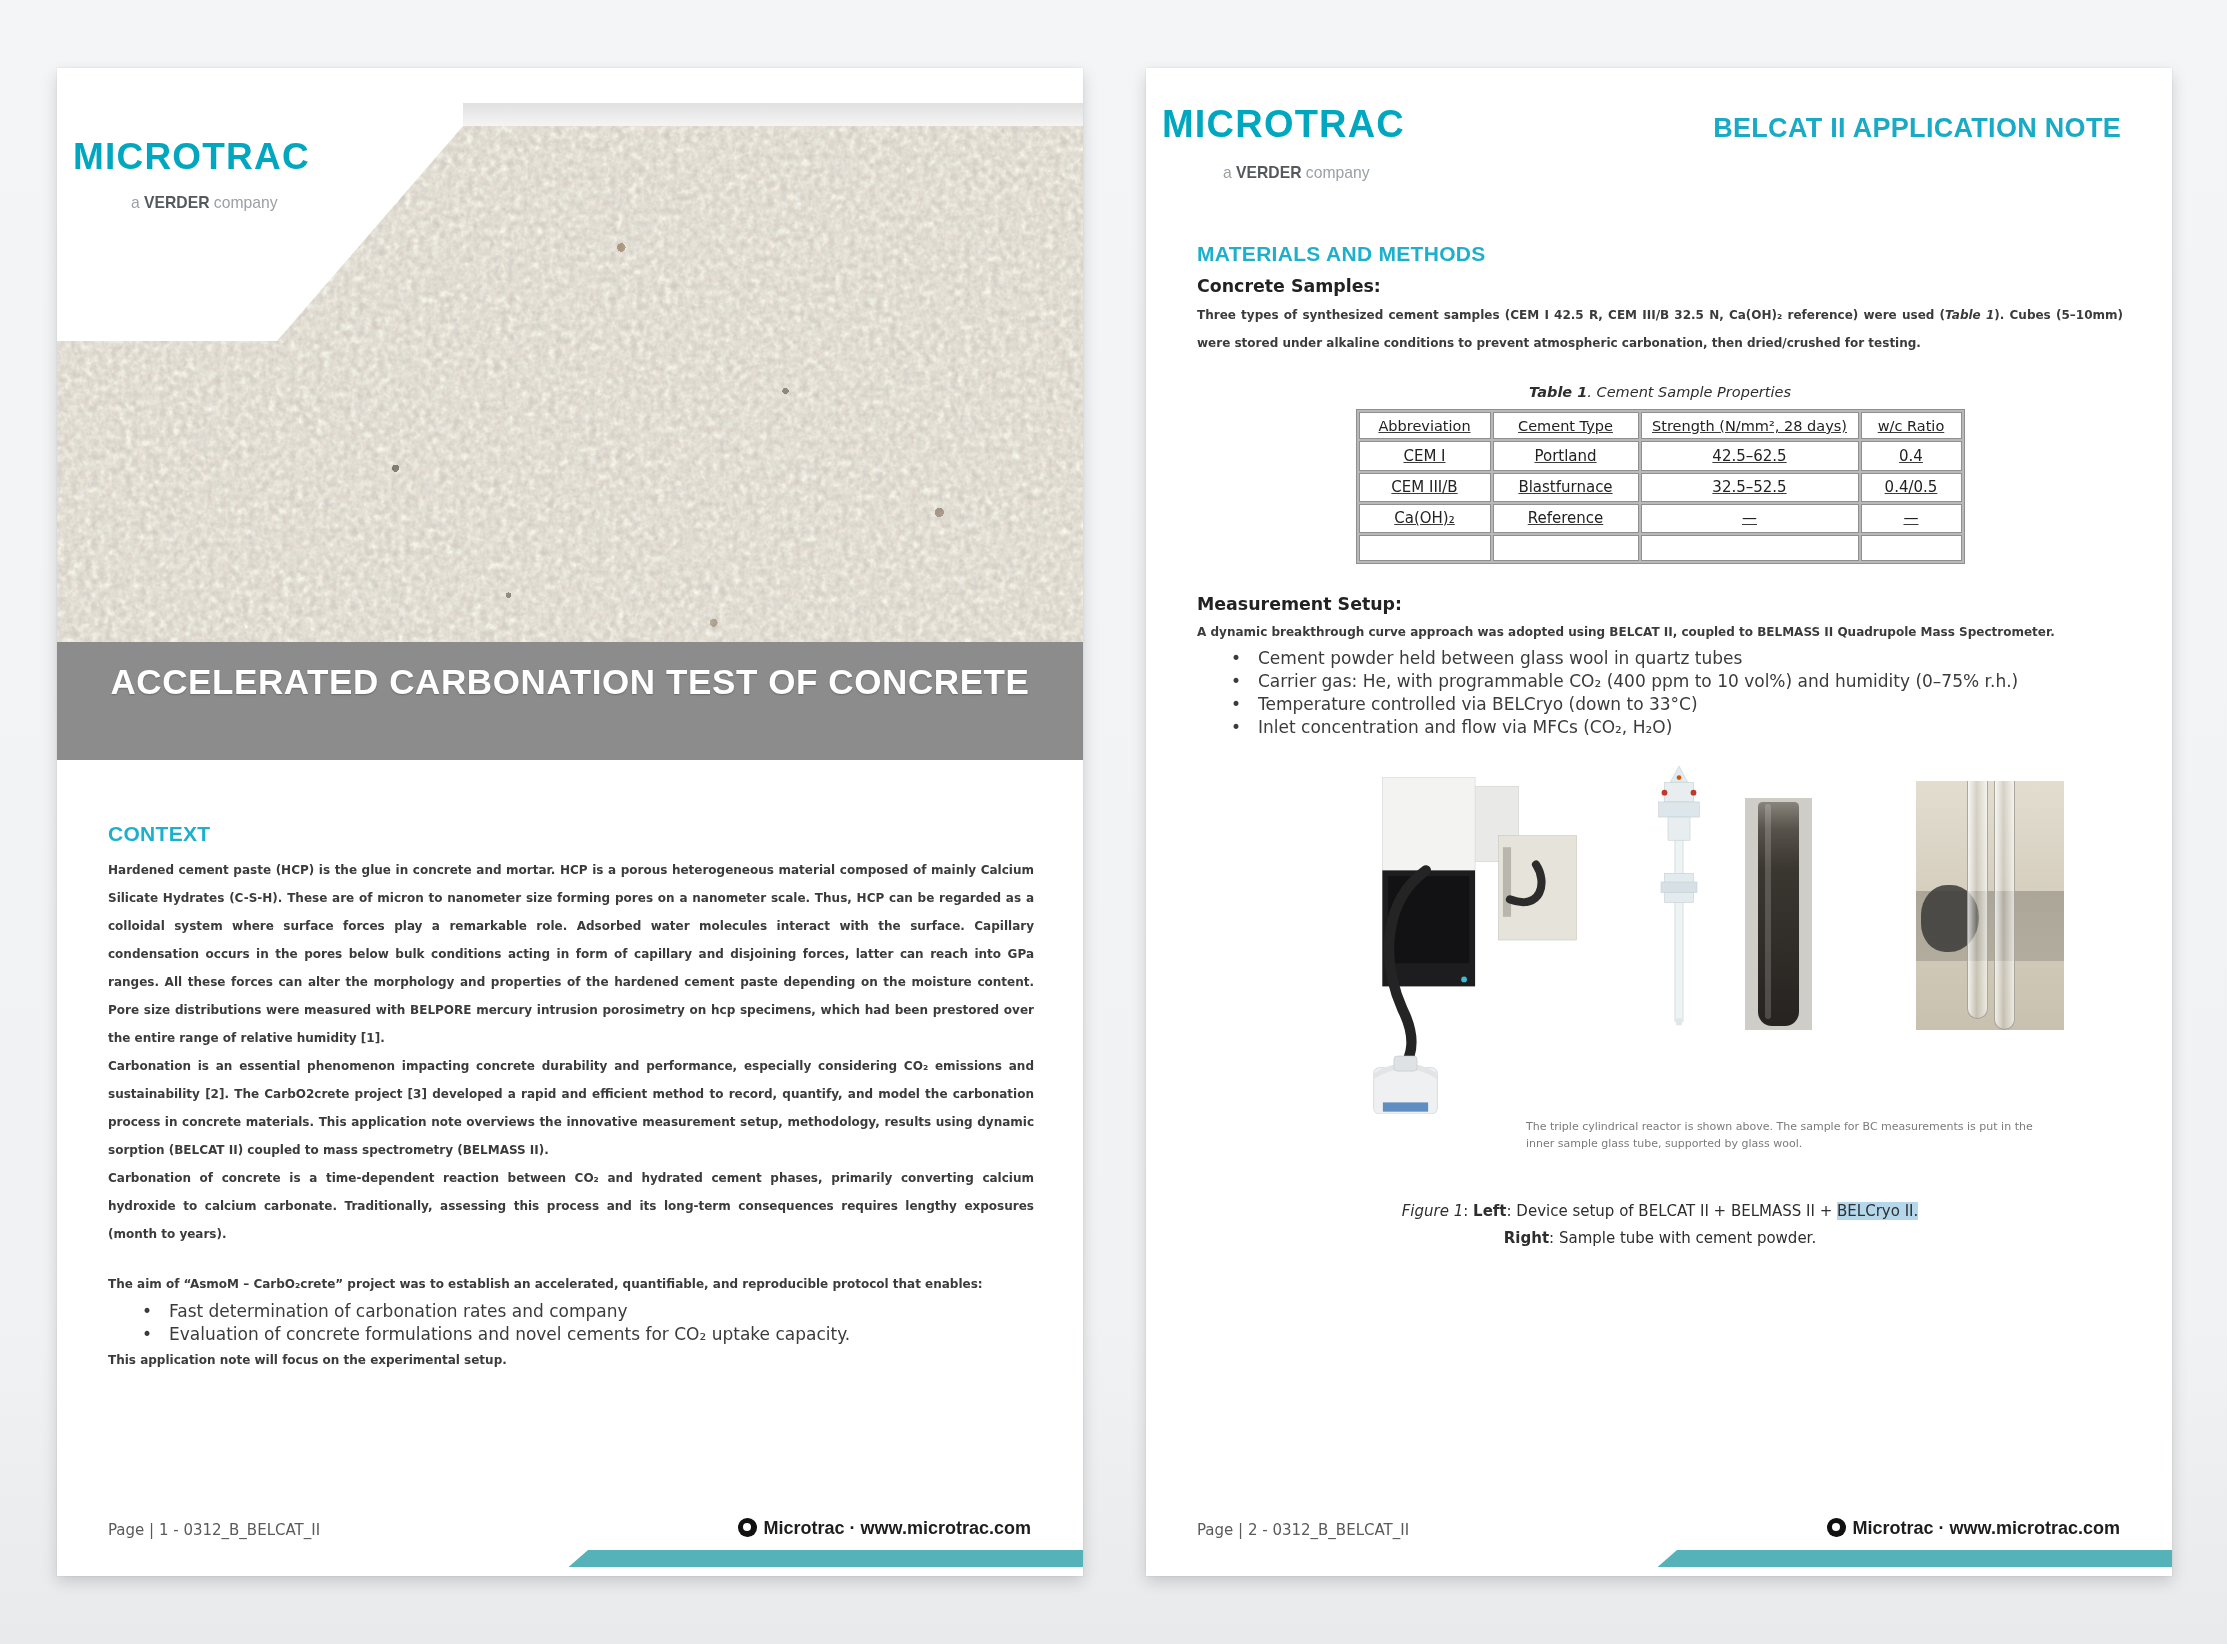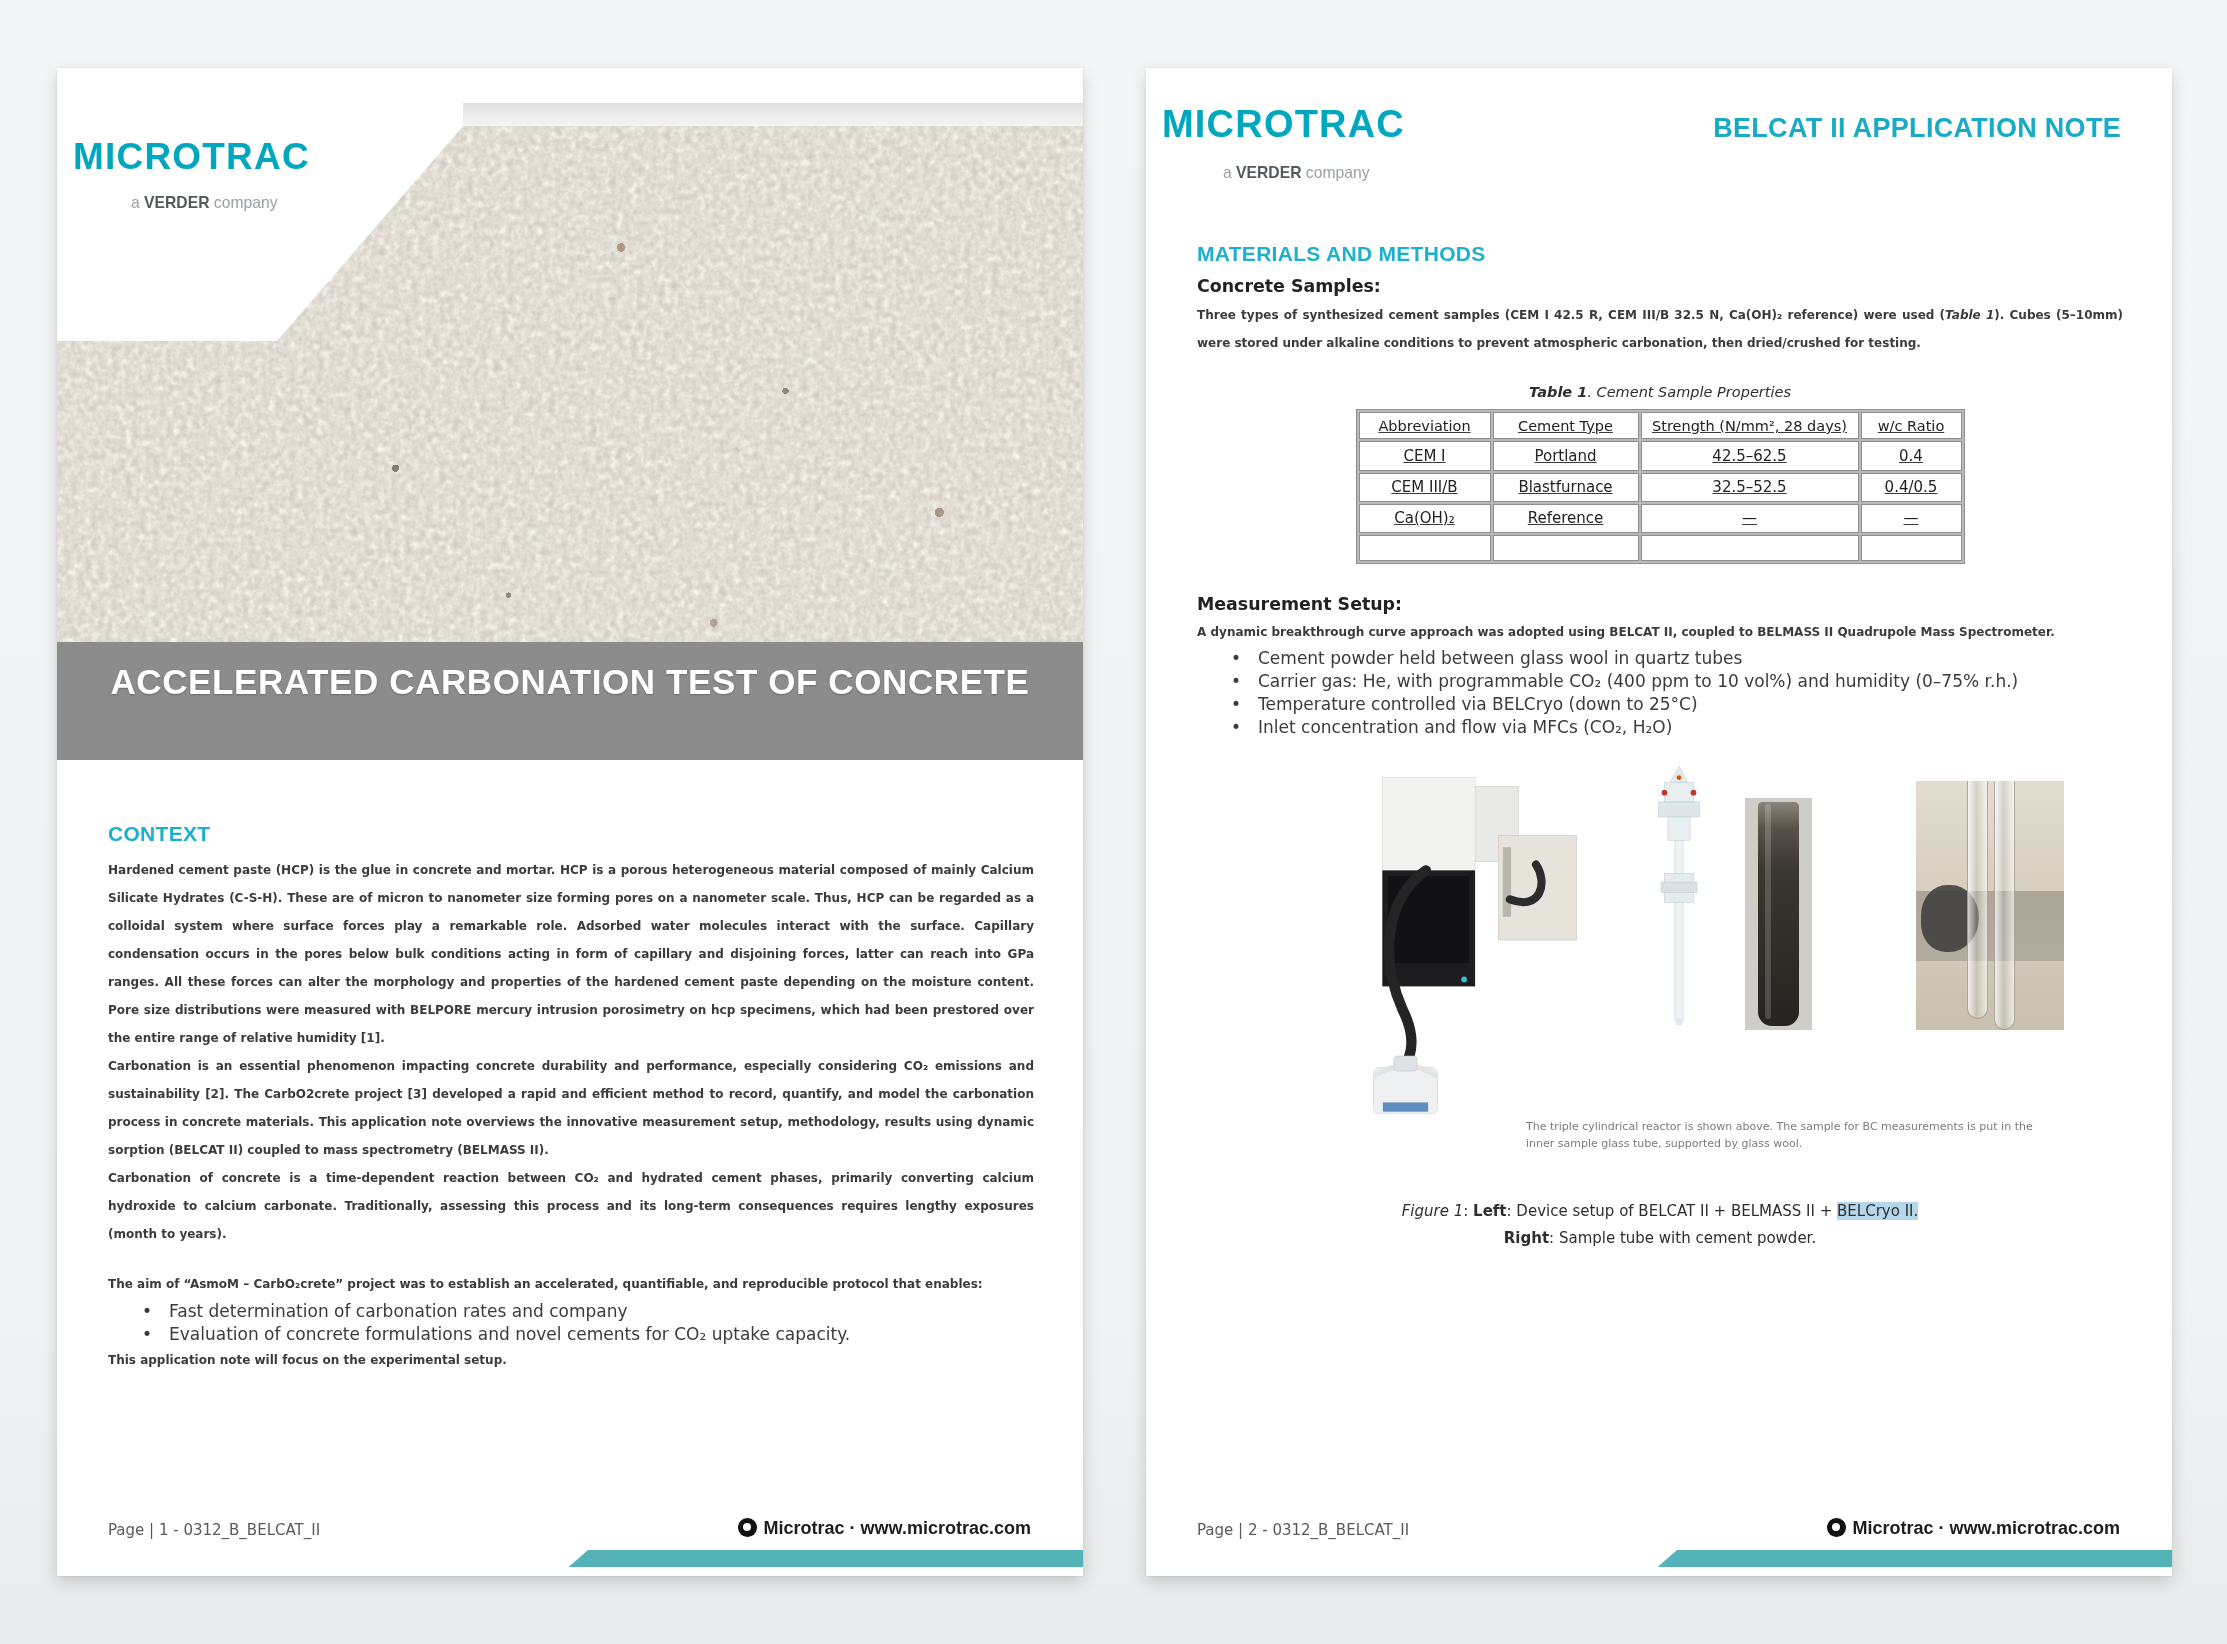--- a/index.html
+++ b/index.html
@@ -239,21 +239,21 @@
         </tr>
       </tbody>
         </table>
 
       <div class="ms-block">
         <div class="sub-heading">Measurement Setup:</div>
         <p class="body-p">A dynamic breakthrough curve approach was adopted using BELCAT II, coupled to BELMASS II Quadrupole Mass Spectrometer.</p>
         <ul class="doc-bullets">
           <li>Cement powder held between glass wool in quartz tubes</li>
           <li>Carrier gas: He, with programmable CO₂ (400 ppm to 10 vol%) and humidity (0–75% r.h.)</li>
-          <li>Temperature controlled via BELCryo (down to 25°C)</li>
+          <li>Temperature controlled via BELCryo (down to 33°C)</li>
           <li>Inlet concentration and flow via MFCs (CO₂, H₂O)</li>
         </ul>
       </div>
 
       <div class="figure-row">
 
         <svg class="ph instrument" width="232" height="348" viewBox="0 0 400 600">
           <rect x="150" y="35" width="120" height="130" fill="#e9e9e7" stroke="#cfcfcd"></rect>
           <rect x="235" y="120" width="135" height="180" fill="#e6e3da" stroke="#c9c6bd"></rect>
           <rect x="243" y="140" width="14" height="120" fill="#b9b6ad"></rect>

